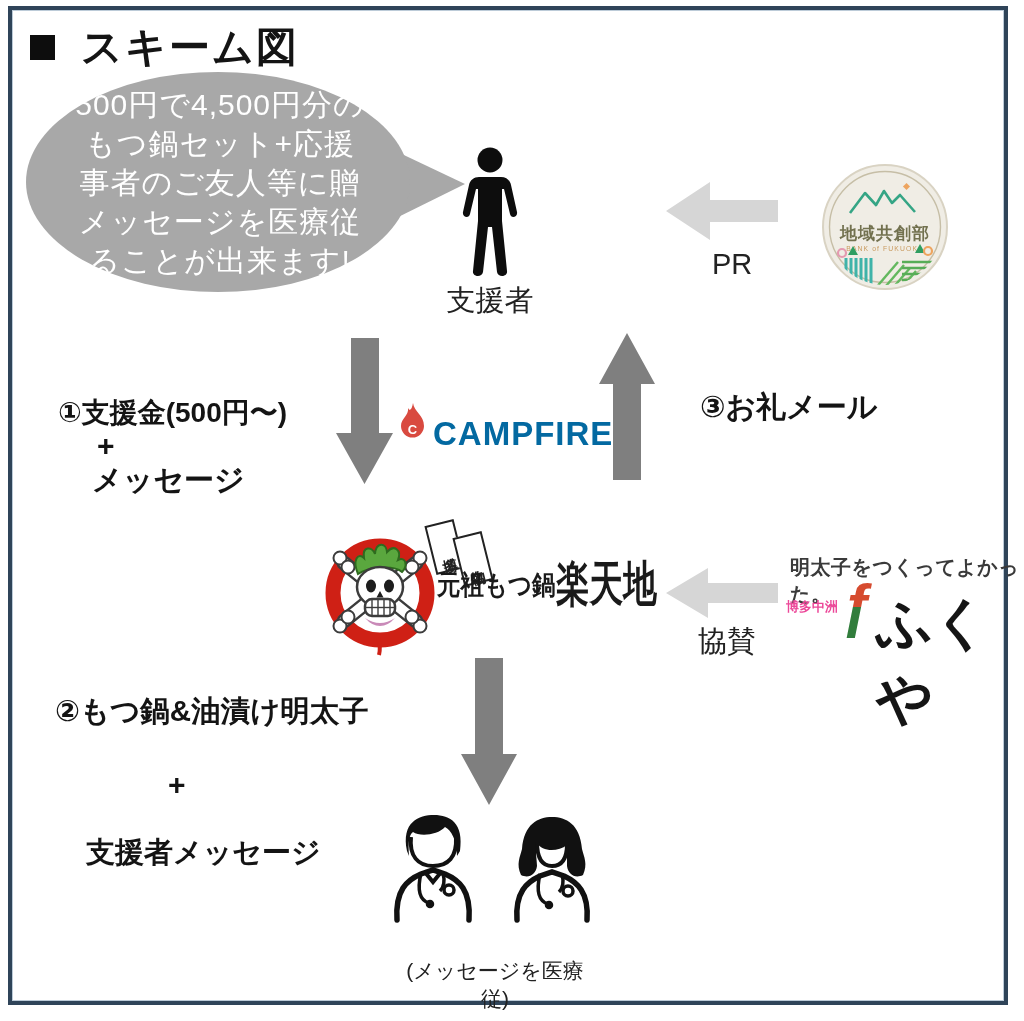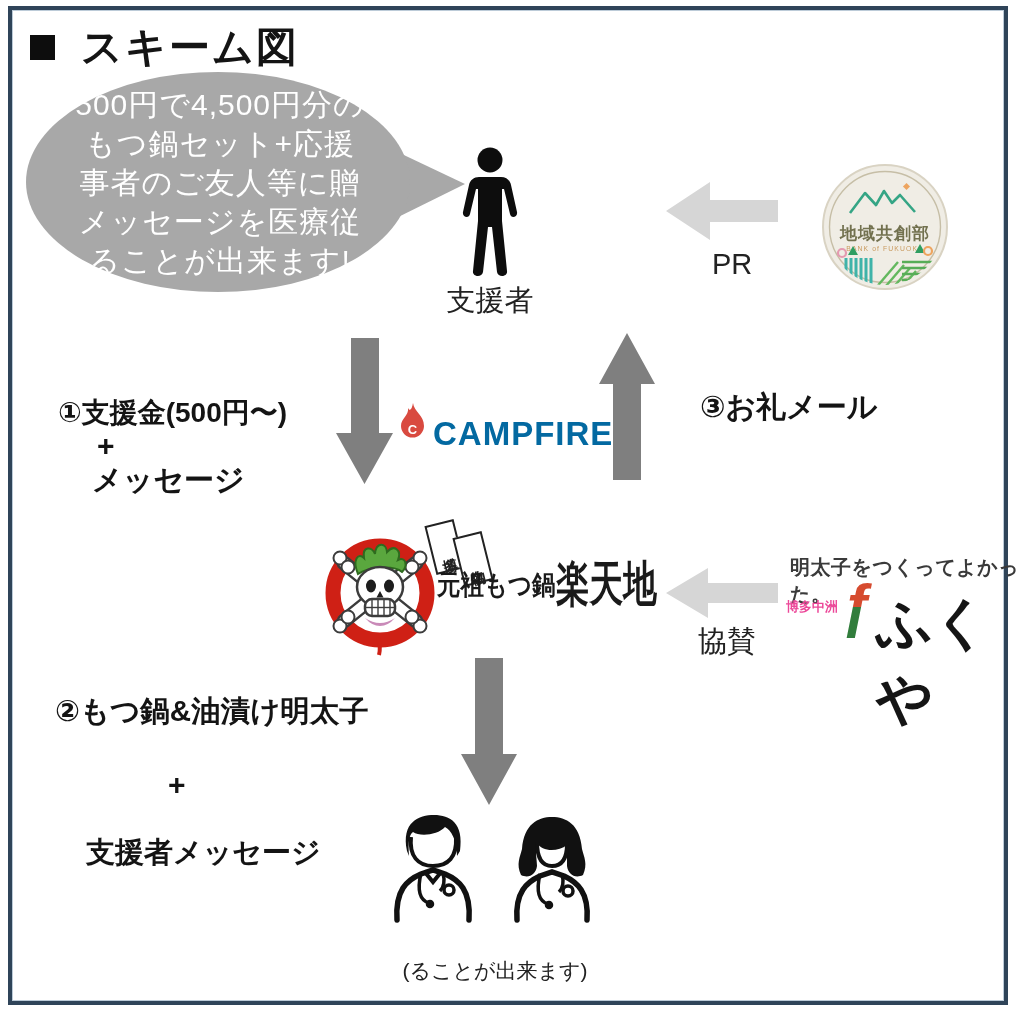--- a/index.html
+++ b/index.html
@@ -205,14 +205,14 @@
     <path d="M15 63 C10 52 14 45 16 37 C18 12 32 5 46 5 C60 5 74 12 76 37 C78 45 82 52 77 63 C69 67 62 62 61 54 L61 33 C52 40 36 40 31 31 C29 40 31 48 31 54 C30 62 23 67 15 63 Z" fill="#111"></path>
     <path d="M31 30 C31 48 37 54 46 54 C55 54 61 48 61 32" fill="none" stroke="#111" stroke-width="4"></path>
     <path d="M11 108 C9 80 21 70 34 64 L46 60 L58 64 C71 70 83 80 81 108" fill="none" stroke="#111" stroke-width="5.5" stroke-linecap="round"></path>
     <g fill="none" stroke="#111" stroke-width="3.5">
       <path d="M34 62 C30 79 32 89 42 92"></path>
       <path d="M56 62 C58 70 57 76 53 80"></path>
       <circle cx="62" cy="79" r="5"></circle>
       <circle cx="43" cy="93" r="2.5" fill="#111"></circle>
     </g>
   </svg>
-  <div class="abs plain-label center" style="left:395px;top:957px;width:200px;font-size:21px;">(ることが出来ます)</div>
+  <div class="abs plain-label center" style="left:395px;top:957px;width:200px;font-size:21px;">(メッセージを医療従)</div>
 </div>
 
 </body></html>

